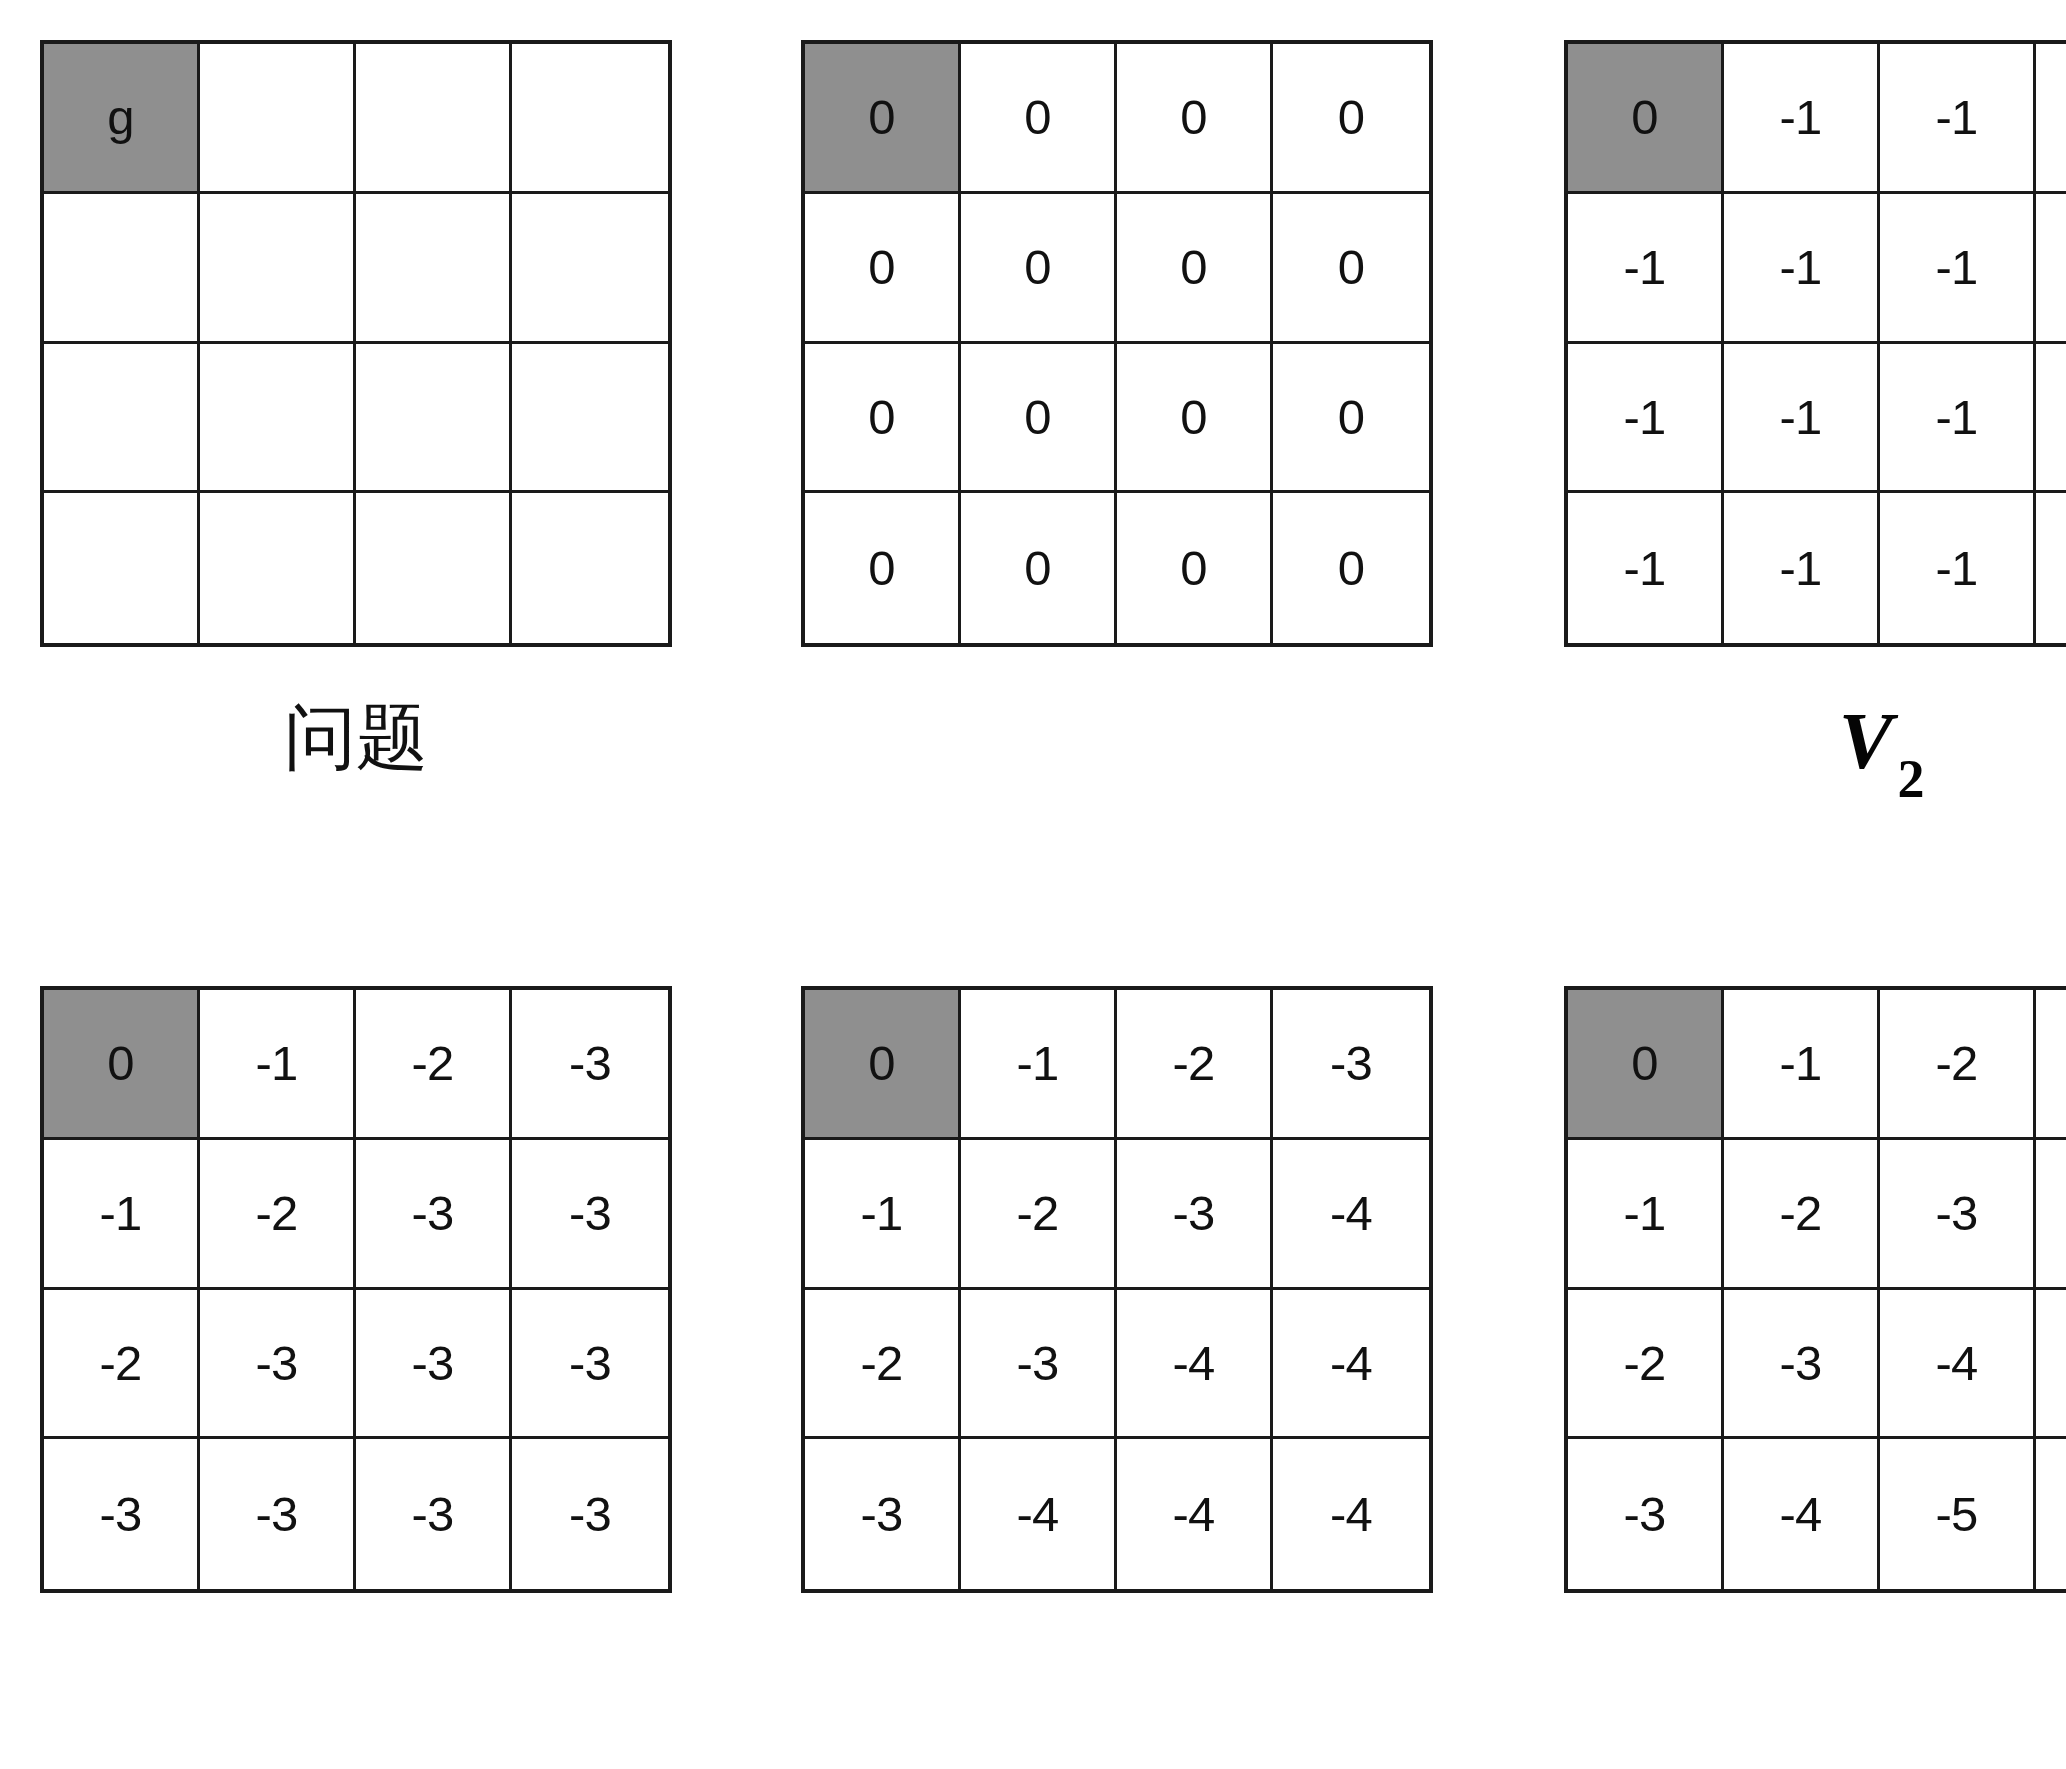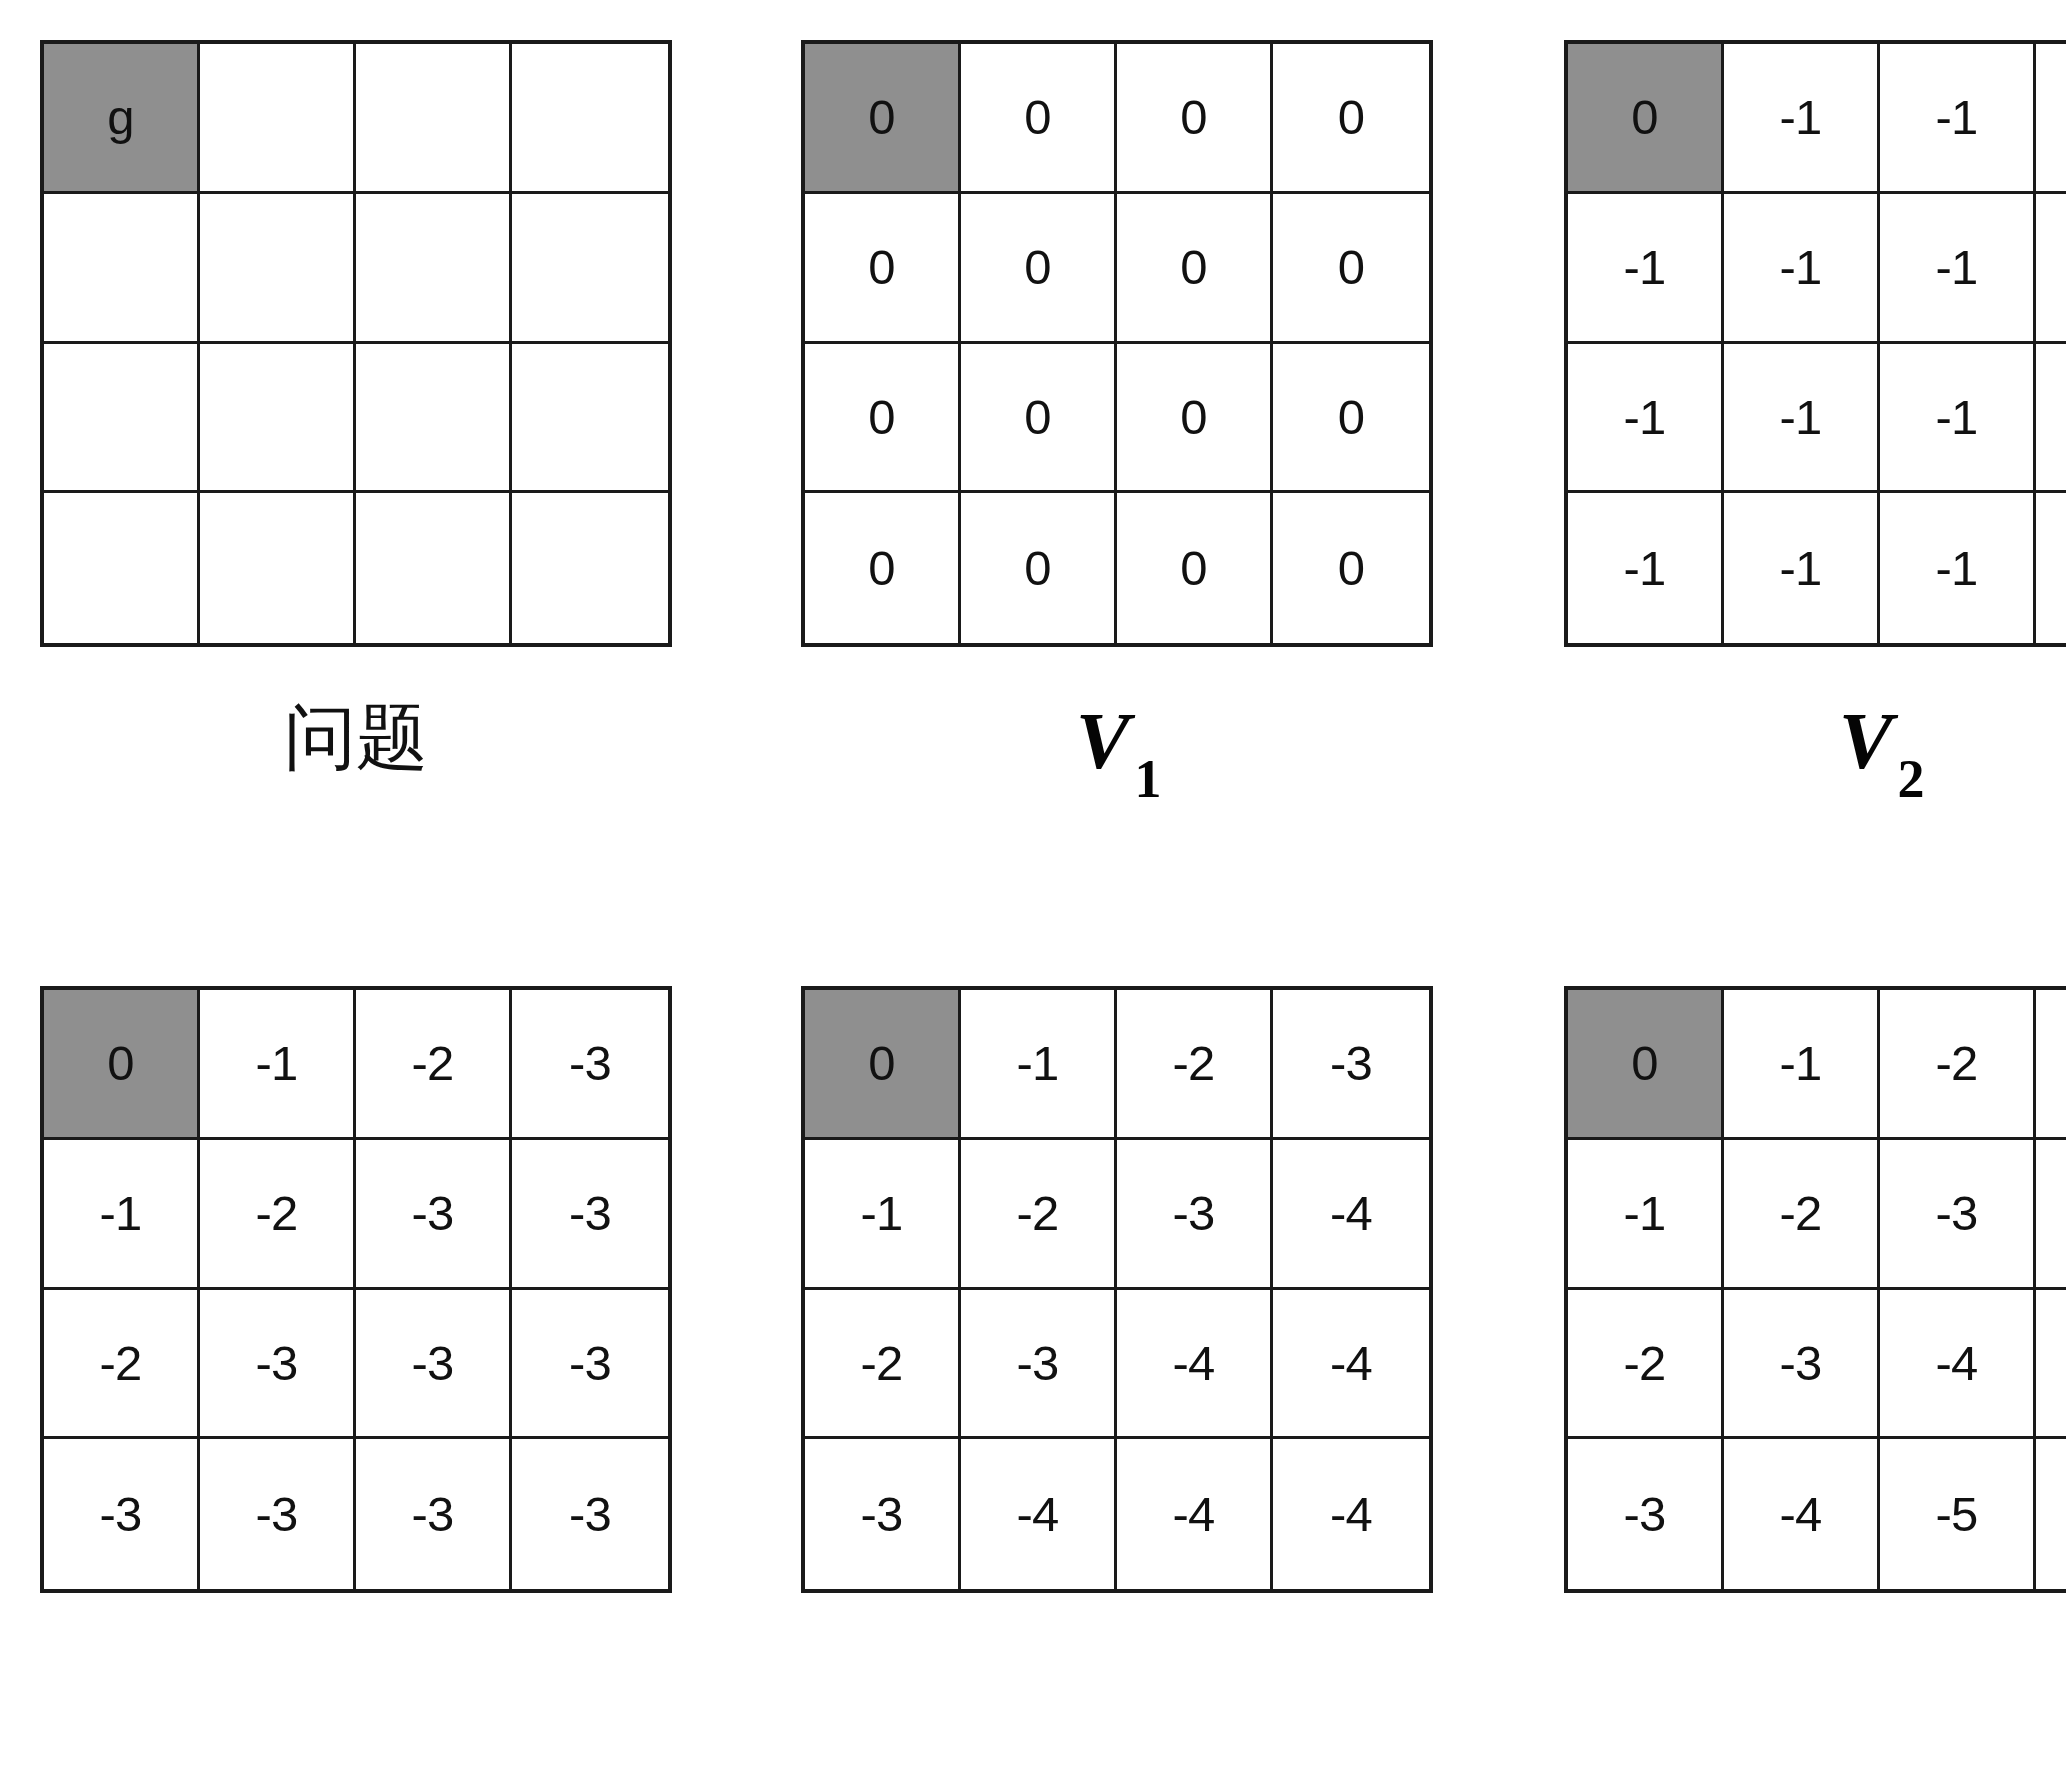--- a/index.html
+++ b/index.html
@@ -143,21 +143,20 @@
         <div class="cell col4">0</div>
         <div class="cell">0</div>
         <div class="cell">0</div>
         <div class="cell">0</div>
         <div class="cell col4">0</div>
         <div class="cell row4">0</div>
         <div class="cell row4">0</div>
         <div class="cell row4">0</div>
         <div class="cell col4 row4">0</div>
       </div>
-    <div class="caption row1"><span class="cap-math"><span>V</span><span class="sub">1</span></span></div>
   </div>
 
   <div class="panel row1 c3">
     <div class="grid">
         <div class="cell shaded">0</div>
         <div class="cell">-1</div>
         <div class="cell">-1</div>
         <div class="cell col4">-1</div>
         <div class="cell">-1</div>
         <div class="cell">-1</div>

